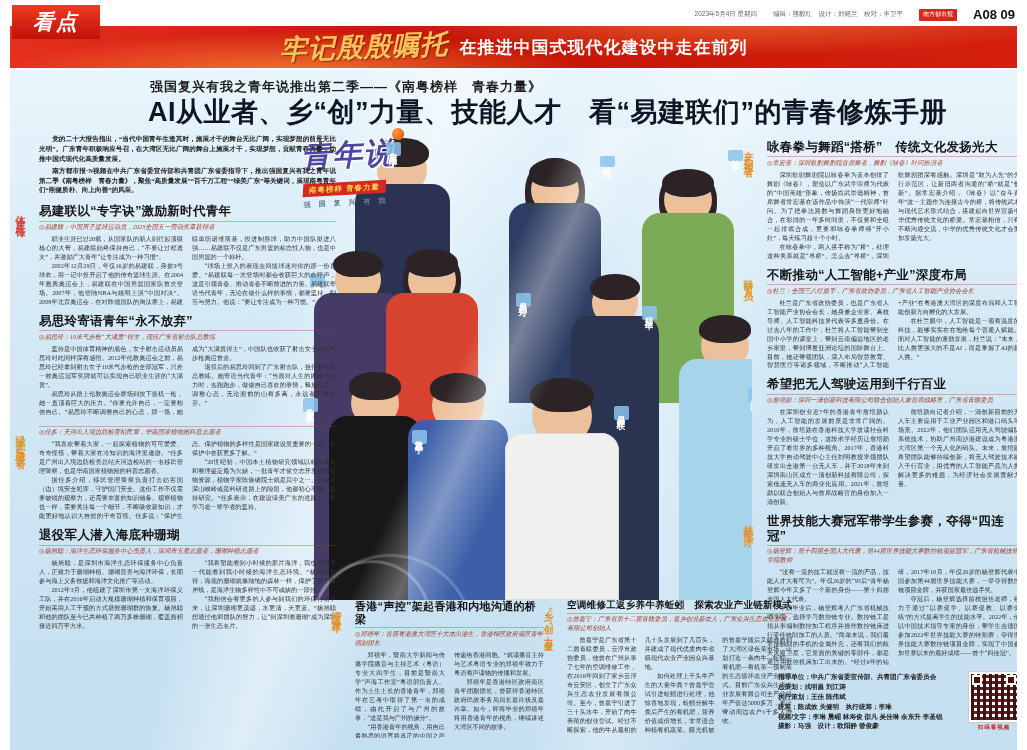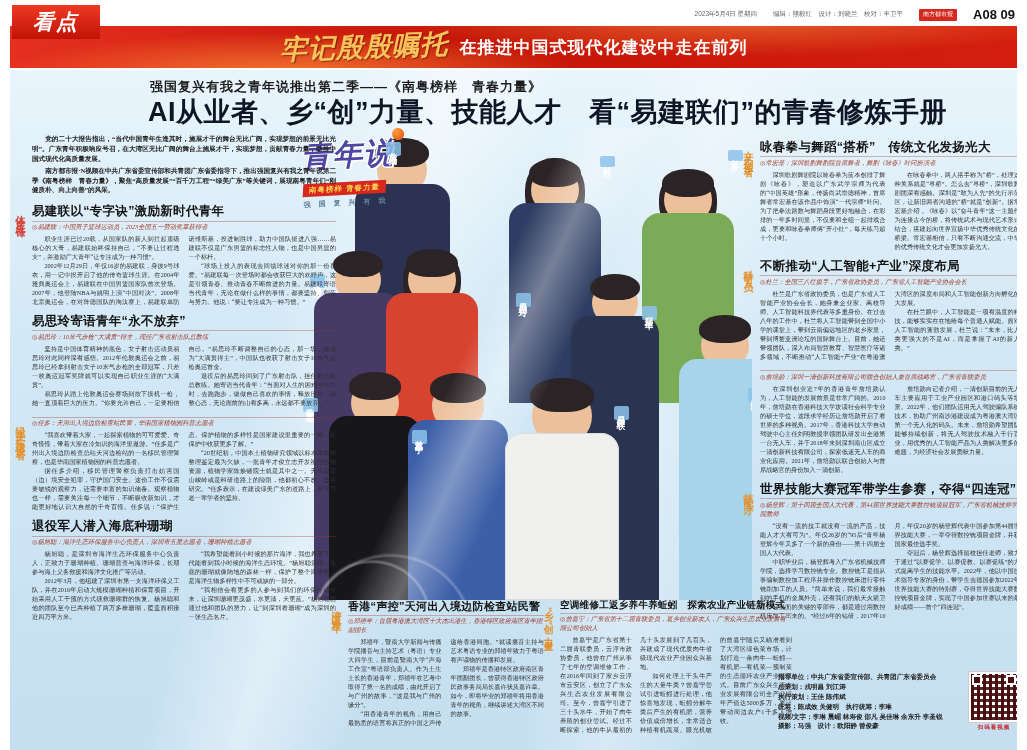--- a/index.html
+++ b/index.html
@@ -31,21 +31,21 @@
   .panel{position:absolute;left:10px;top:70px;width:1007px;height:720px;overflow:hidden;
     background:linear-gradient(180deg,#e9f5fc 0%,#d4e9f6 35%,#c3def0 100%);}
   .panel::before{content:'';position:absolute;inset:0;pointer-events:none;
     background:linear-gradient(108deg, rgba(255,255,255,0) 28%, rgba(255,255,255,.45) 36%, rgba(255,255,255,0) 45%),
                linear-gradient(100deg, rgba(255,255,255,0) 55%, rgba(255,255,255,.3) 63%, rgba(255,255,255,0) 72%);}
   .kicker{position:absolute;left:140px;top:8px;font-size:13px;font-weight:600;color:#1c1c1c;letter-spacing:1px;z-index:3;}
   .headline{position:absolute;left:138px;top:24px;font-size:27px;font-weight:900;color:#0e1626;letter-spacing:.5px;z-index:3;}
 
   
   .col{position:absolute;display:flex;flex-direction:column;overflow:hidden;z-index:4;}
-  .sec{display:flex;gap:5px;margin-bottom:7px;}
+  .sec{display:flex;gap:12px;margin-bottom:7px;}
   .vlabel{flex:0 0 13px;writing-mode:vertical-rl;font-size:10px;font-weight:900;color:#e2922e;
     letter-spacing:4px;line-height:13px;padding-top:3px;}
   .vlabel.red{color:#d6453c;}
   .sec-main{flex:1;min-width:0;}
   .sec-title{font-size:12.5px;font-weight:900;color:#141414;letter-spacing:.3px;line-height:1.15;}
   .sec-title.small{font-size:9.5px;white-space:nowrap;}
   .sec-byline{font-size:6.3px;color:#a03a28;font-style:italic;margin:2px 0 3px;border-top:1px solid rgba(160,58,40,.35);padding-top:1.5px;}
   .sec-body{font-size:6.2px;line-height:1.45;color:#303030;text-align:justify;}
   .cols2{column-count:2;column-gap:9px;}
   .cols3{column-count:3;column-gap:8px;}
@@ -283,20 +283,21 @@
           <div class="sec-body cols2">
             <p>杜兰是广东省政协委员，也是广东省人工智能产业协会会长，她身兼企业家、高校导师、人工智能科技界代表等多重身份。在过去八年的工作中，杜兰将人工智能带到全国中小学的课堂上，带到云南偏远地区的老乡家里，带到博鳌亚洲论坛的国际舞台上。目前，她还带领团队，深入布局智慧教育、智慧医疗等诸多领域，不断推动“人工智能+产业”在粤港澳大湾区的深度布局和人工智能创新方向孵化的大发展。</p>
             <p>在杜兰眼中，人工智能是一项有温度的科技，能够实实在在地给每个普通人赋能。面对人工智能的蓬勃发展，杜兰说：“未来，比人类更强大的不是AI，而是掌握了AI的新人类。”</p>
           </div>
         </div>
       </div>
 
       <div class="sec">
         <div class="vlabel"></div>
         <div class="sec-main">
+          <div class="sec-title sans">希望把无人驾驶运用到千行百业</div>
           <div class="sec-byline">◎詹培勋：深圳一清创新科技有限公司联合创始人兼首席战略官，广东省青联委员</div>
           <div class="sec-body cols2">
             <p>在深圳创业近7年的香港青年詹培勋认为，人工智能的发展前景是非常广阔的。2010年，詹培勋在香港科技大学攻读社会科学专业的硕士学位，这段求学经历让詹培勋开启了看世界的多种视角。2017年，香港科技大学自动驾驶中心主任刘明教授率领团队研发出全港第一台无人车，并于2018年来到深圳南山区成立一清创新科技有限公司，探索低速无人车的商业化应用。2021年，詹培勋以联合创始人与首席战略官的身份加入一清创新。</p>
             <p>詹培勋向记者介绍，一清创新目前的无人车主要应用于工业产业园区和港口码头等场景。2022年，他们团队运用无人驾驶编队系统技术，协助广州南沙港建设成为粤港澳大湾区第一个无人化的码头。未来，詹培勋希望团队能够持续创新，将无人驾驶技术融入千行百业，用优秀的人工智能产品为人类解决更多的难题，为经济社会发展贡献力量。</p>
           </div>
         </div>
       </div>
 
       <div class="sec">
         <div class="vlabel">技能人才</div>
@@ -309,21 +310,21 @@
             <p>夺冠后，杨登辉选择留校担任老师，致力于通过“以赛促学、以赛促教、以赛促练”的方式提高学生的技能水平。2022年，他以中国技术指导专家的身份，带学生去德国参加2022年世界技能大赛的特别赛，夺得世界技能大赛数控铣项目金牌，实现了中国参加世赛以来的最好成绩——首个“四连冠”。</p>
           </div>
         </div>
       </div>
     </div>
 
     <div class="col" style="left:320px;top:530px;width:214px;height:138px;">
       <div class="sec">
         <div class="vlabel">湾区青年</div>
         <div class="sec-main">
-          <div class="sec-title sans" style="font-size:11px;">香港“声控”天河出入境边防检查站民警</div>
+          <div class="sec-title sans" style="font-size:11px;">香港“声控”架起香港和内地沟通的桥梁</div>
           <div class="sec-byline">◎郑禧年：首届粤港澳大湾区十大杰出港生，香港特区政府南区青年团副团长</div>
           <div class="sec-body cols2">
             <p>郑禧年，暨南大学新闻与传播学院播音与主持艺术（粤语）专业大四学生，目前是暨南大学“声海工作室”粤语部负责人。作为土生土长的香港青年，郑禧年在艺考中取得了第一名的成绩，由此开启了与广州的故事，“这是我与广州的缘分”。</p>
             <p>“用香港青年的视角，用自己最熟悉的语言将真正的中国之声传递给香港同胞。”就读播音主持与艺术粤语专业的郑禧年致力于粤语有声读物的传播和发展。</p>
             <p>郑禧年是香港特区政府南区青年团副团长，曾获得香港特区政府民政事务局局长嘉许状及嘉许章。如今，即将毕业的郑禧年将用香港青年的视角，继续讲述大湾区不同的故事。</p>
           </div>
         </div>
       </div>
     </div>
 

